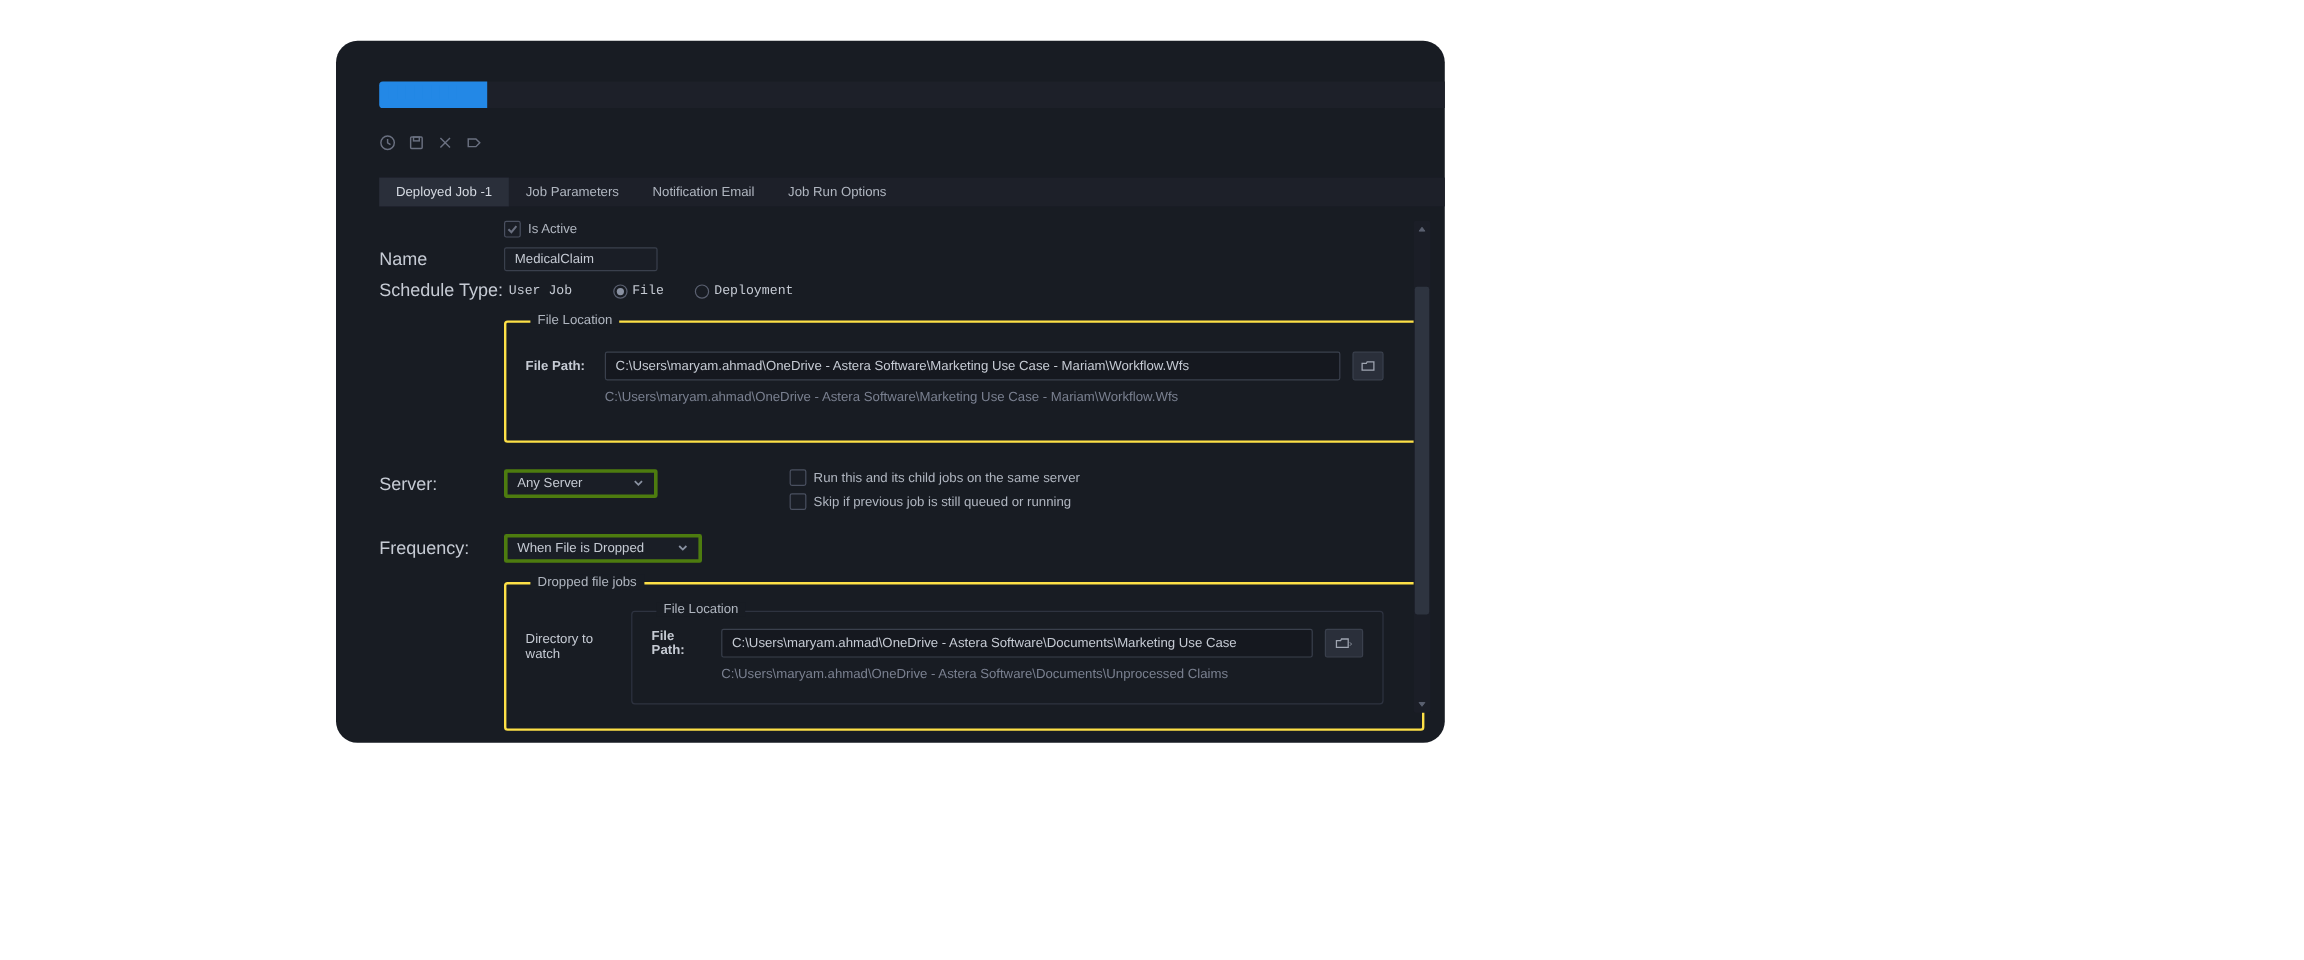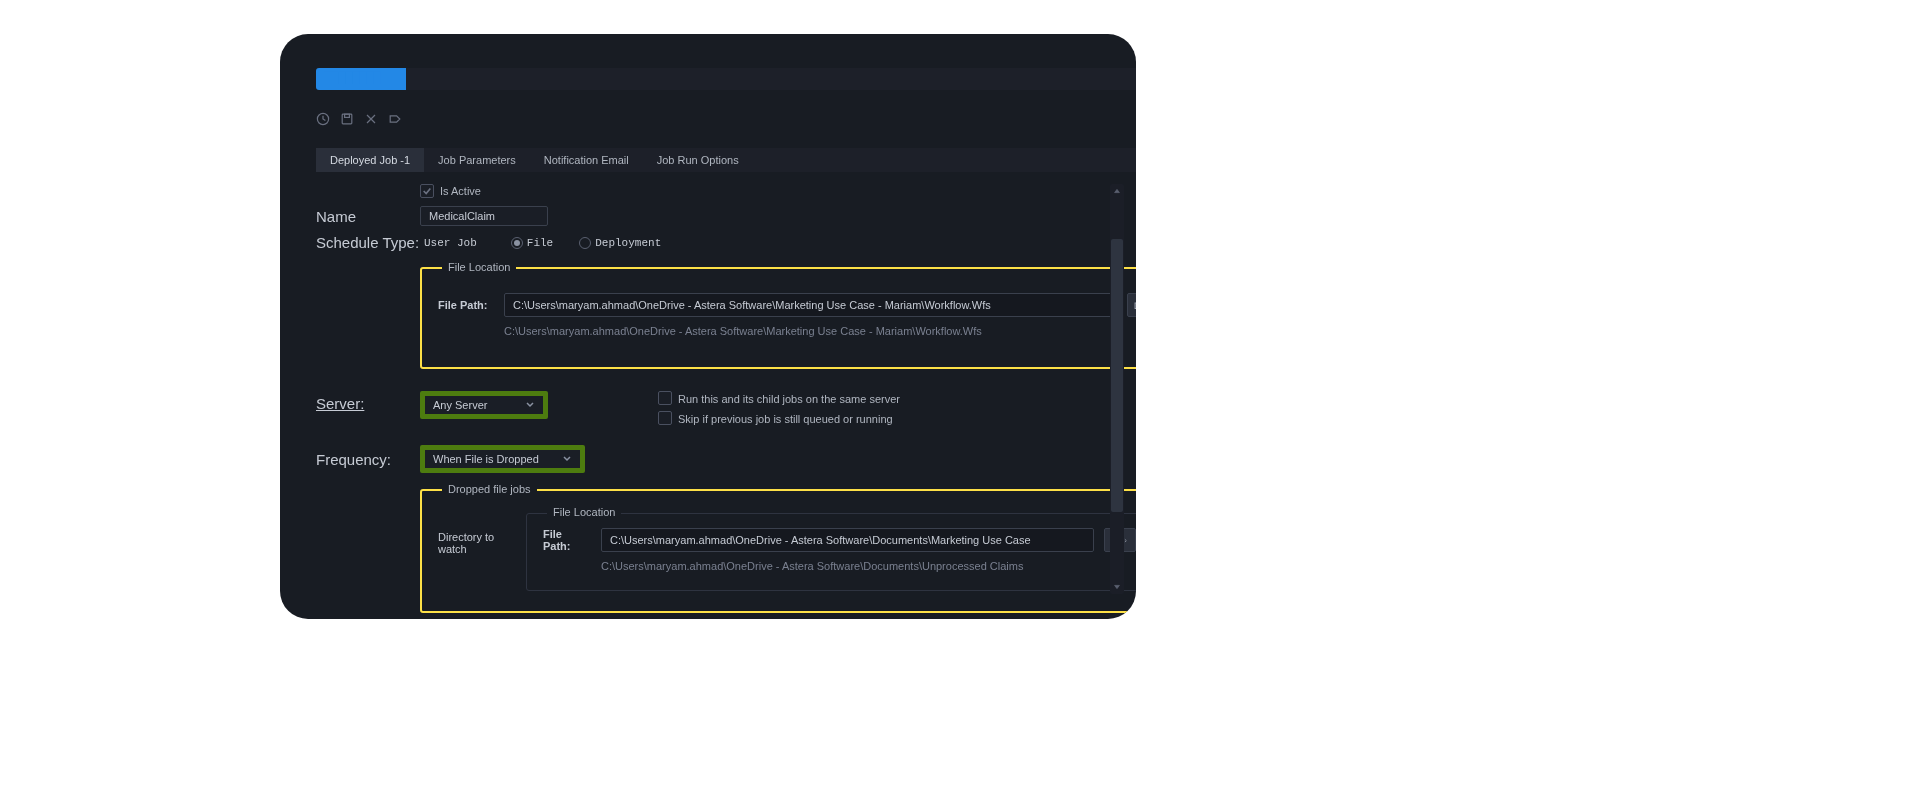--- a/index.html
+++ b/index.html
@@ -2,24 +2,24 @@
 <html><head>
 <meta charset="utf-8">
 <style>
   * { box-sizing: border-box; margin: 0; padding: 0; font-family: "Segoe UI", Arial, sans-serif; }
   body { background: #ffffff; width: 1920px; height: 800px; position: relative; }
 
   .app-window {
     position: absolute;
     left: 280px;
     top: 34px;
-    width: 856px;
+    width: 924px;
     height: 585px;
     background: #181c23;
-    border-radius: 28px;
+    border-radius: 18px;
     overflow: hidden;
   }
 
   .top-bar {
     position: absolute;
     left: 36px;
     top: 34px;
     width: 934px;
     height: 22px;
     background: #1d2029;
@@ -184,21 +184,21 @@
   .browse-btn svg { stroke:#a0a6b2; fill:none; stroke-width:1.5; }
   .path-subtext {
     margin-left: 66px;
     margin-top: 8px;
     color: #7a8090;
     font-size: 11px;
   }
 
   .select {
     background:#1a1e26;
-    border:5px solid #4d7c0f;
+    border:3px solid #4d7c0f;
     color:#c6cbd4;
     font-size:11px;
     padding:3px 8px;
     border-radius:2px;
     width:128px;
     display:flex;
     align-items:center;
     justify-content:space-between;
   }
   .select .chev { width:10px; height:10px; }
@@ -314,21 +314,21 @@
         <span class="browse-btn">
           <svg viewBox="0 0 20 20" width="14" height="14">
               <path d="M3 7h5l1-2h8v10H3z"></path>
             </svg>
         </span>
       </div>
       <div class="path-subtext">C:\Users\maryam.ahmad\OneDrive - Astera Software\Marketing Use Case - Mariam\Workflow.Wfs</div>
     </div>
 
     <div class="row" style="align-items:flex-start; margin-bottom:14px;">
-      <div class="label-col" style="padding-top:4px;text-decoration:underline;">Server:</div>
+      <div class="label-col" style="padding-top:4px;">Server:</div>
       <div class="select">
         <span>Any Server</span>
         <svg class="chev" viewBox="0 0 10 10">
             <path d="M2 3l3 3 3-3" stroke="#8a92a2" fill="none" stroke-width="1.5"></path>
           </svg>
       </div>
       <div style="margin-left:110px;">
         <div class="checkbox-row">
           <span class="checkbox"></span>
           <span>Run this and its child jobs on the same server</span>

